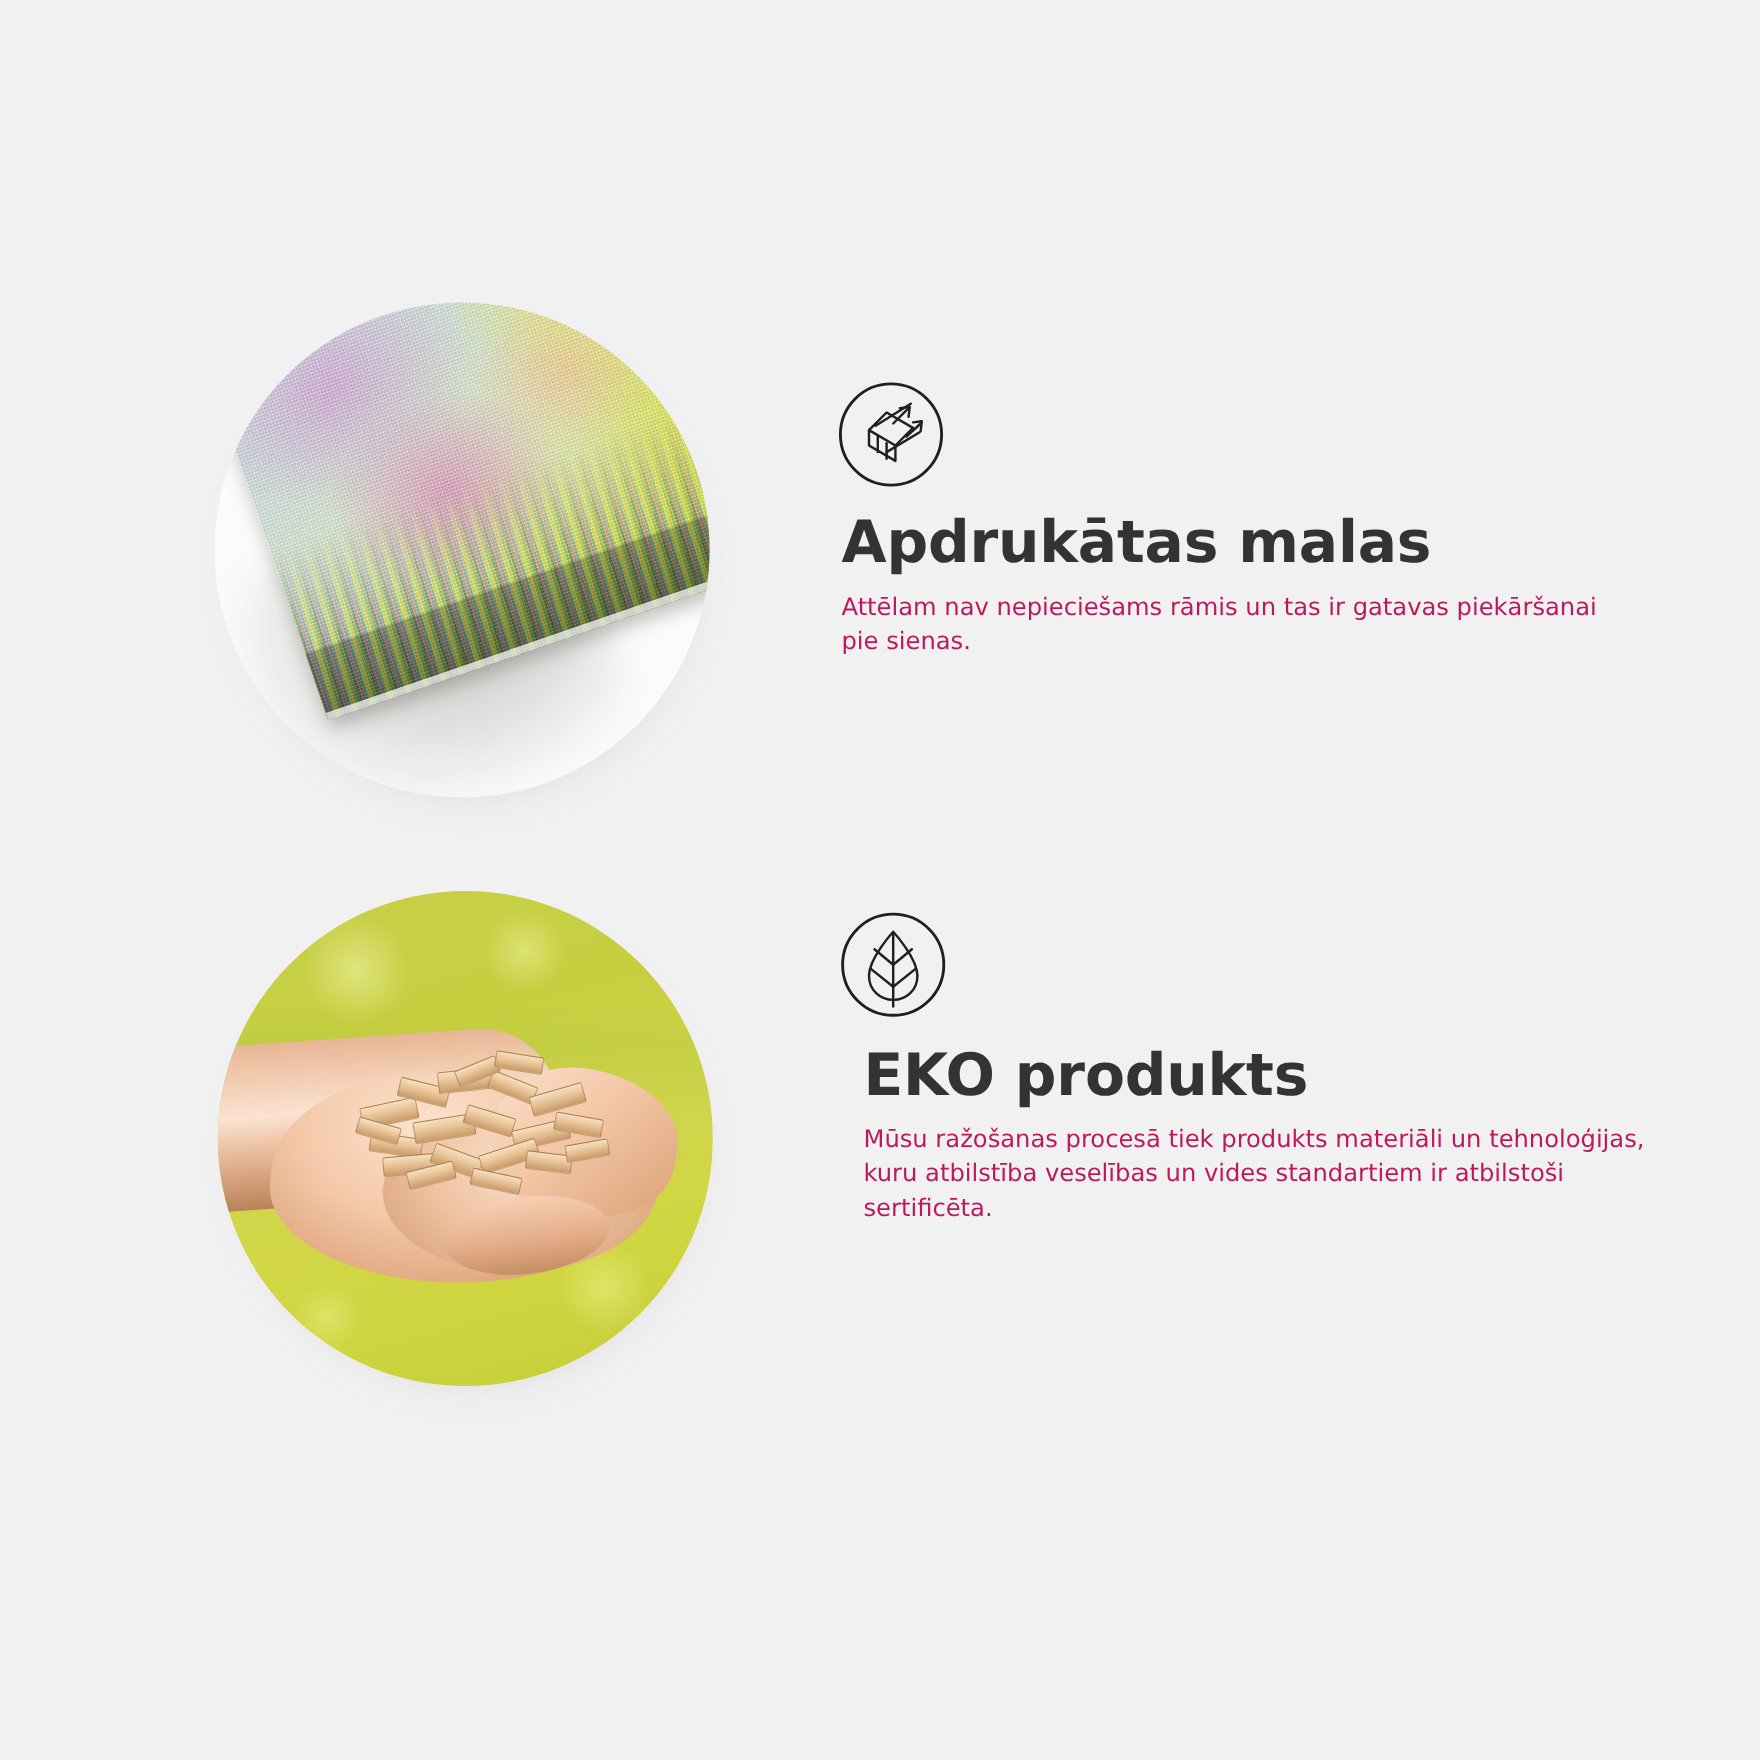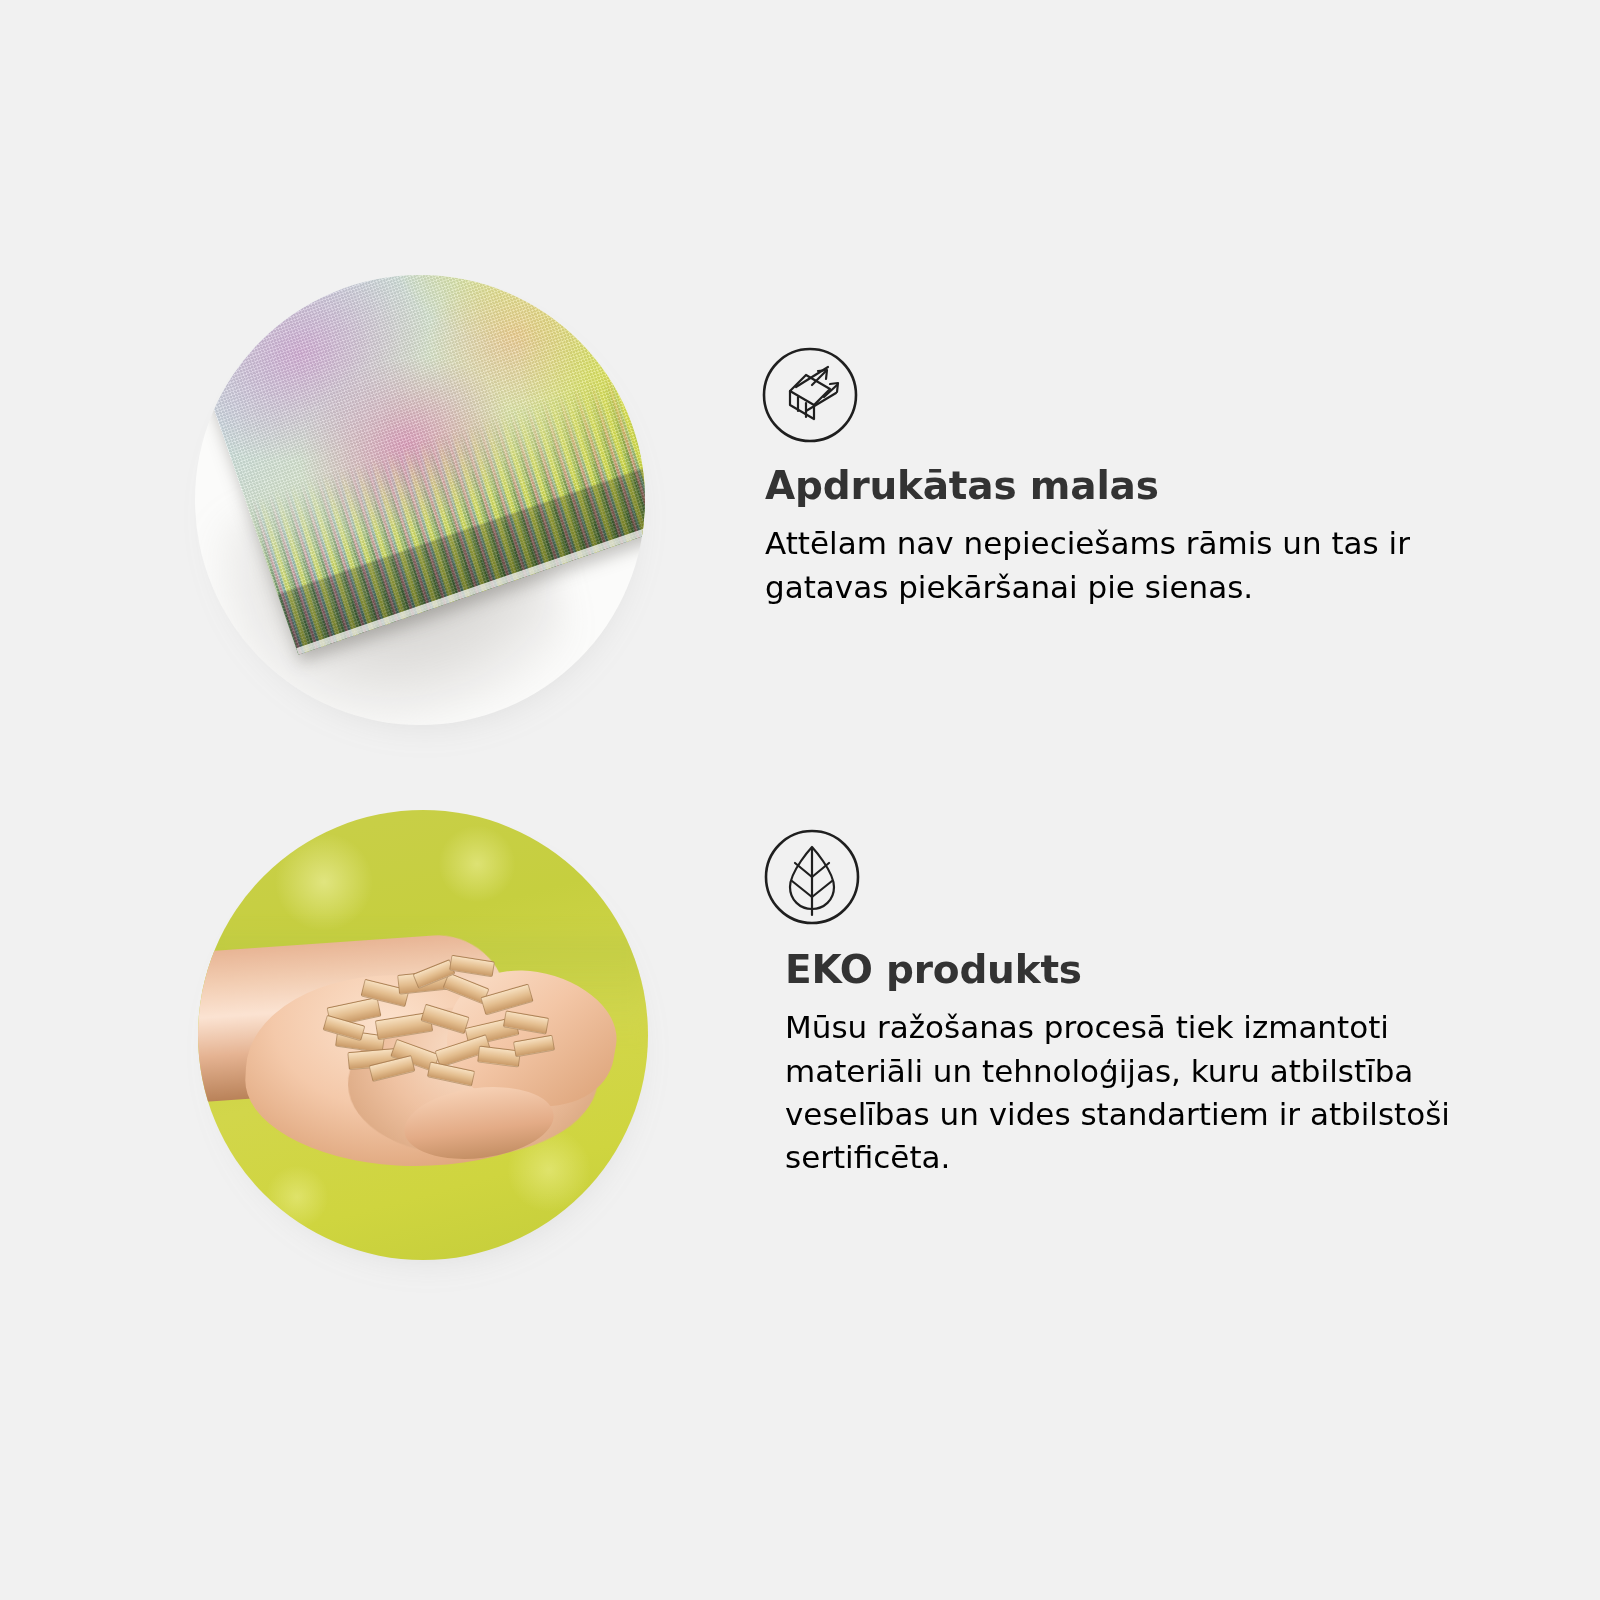--- a/index.html
+++ b/index.html
@@ -219,32 +219,32 @@
   #icon-1 { left: 760px; top: 345px; }
   #icon-2 { left: 762px; top: 75px; }
   .icon-circle svg { display: block; width: 100px; height: 100px; }
 
   
   .feature-text { position: absolute; }
   #text-1 { left: 765px; top: 463px; width: 720px; }
   #text-2 { left: 785px; top: 195px; width: 720px; }
 
   .feature-title {
-    font-size: 39px;
+    font-size: 53px;
     font-weight: 700;
     color: #333333;
     letter-spacing: -0.2px;
     line-height: 1.16;
     margin-bottom: 14px;
     white-space: nowrap;
   }
   .feature-desc {
-    font-size: 31px;
+    font-size: 22px;
     font-weight: 400;
-    color: #000000;
+    color: #be185d;
     line-height: 1.40;
   }
 </style>
 </head>
 <body>
 
 <div class="page">
 
   <section class="feature" id="feature-1">
 
@@ -338,17 +338,17 @@
           <path d="M50 50 L33 36"></path>
           <path d="M50 50 L67 36"></path>
           <path d="M50 70 L30 54"></path>
           <path d="M50 70 L70 54"></path>
         </g>
       </svg>
     </div>
 
     <div class="feature-text" id="text-2">
       <h2 class="feature-title">EKO produkts</h2>
-      <p class="feature-desc">Mūsu ražošanas procesā tiek izmantoti materiāli un tehnoloģijas, kuru atbilstība veselības un vides standartiem ir atbilstoši sertificēta.</p>
+      <p class="feature-desc">Mūsu ražošanas procesā tiek produkts materiāli un tehnoloģijas, kuru atbilstība veselības un vides standartiem ir atbilstoši sertificēta.</p>
     </div>
   </section>
 
 </div>
 
 </body></html>

